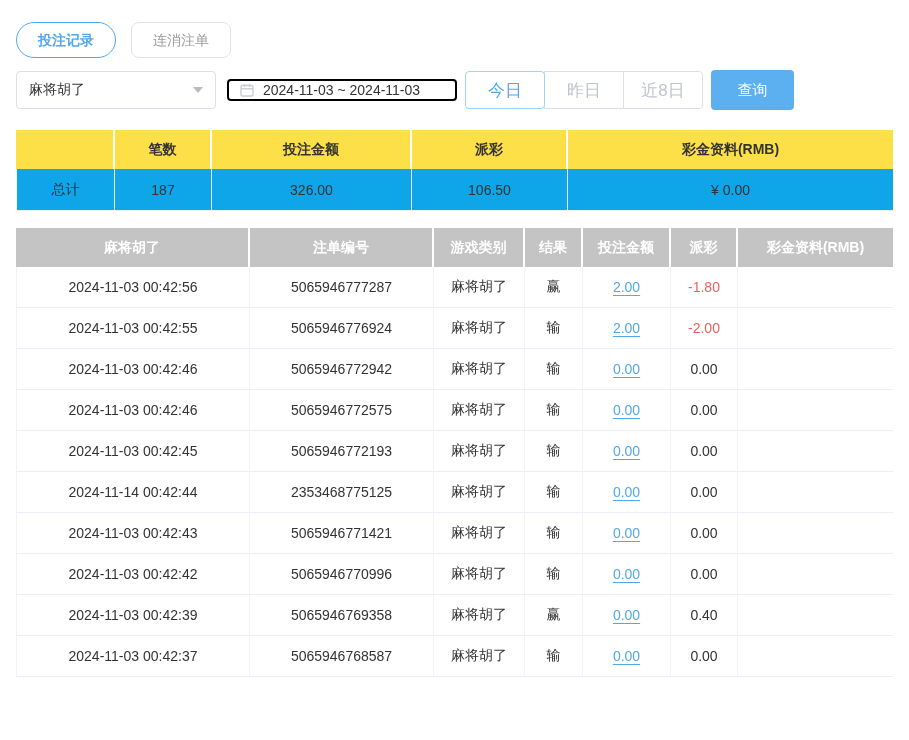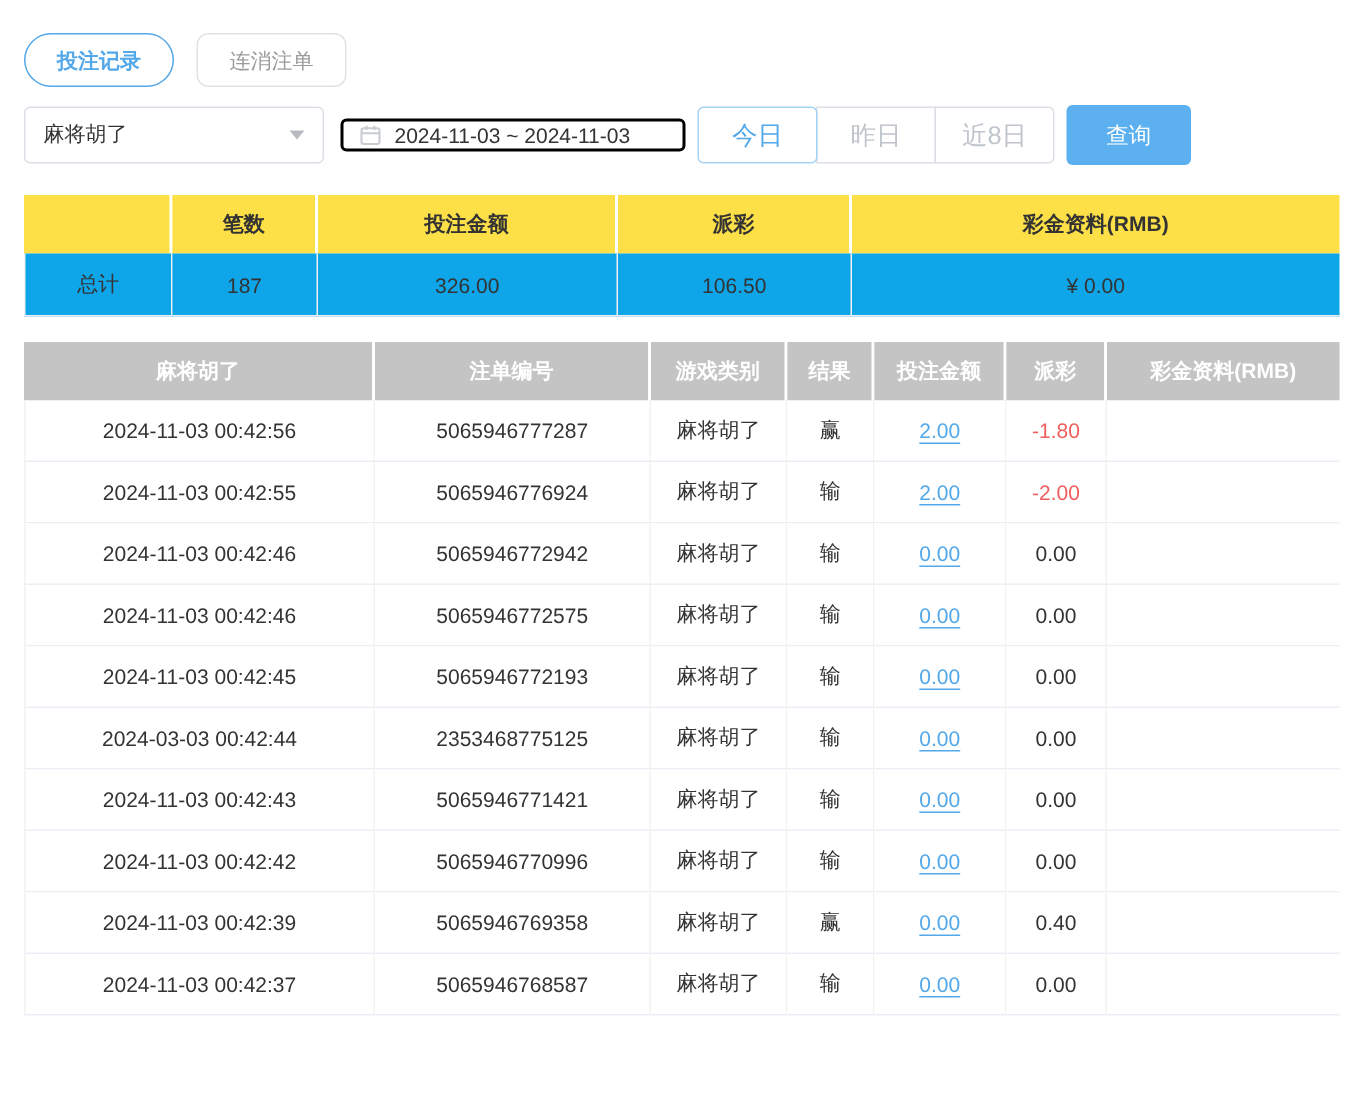--- a/index.html
+++ b/index.html
@@ -240,21 +240,21 @@
         <tr>
           <td>2024-11-03 00:42:45</td>
           <td>5065946772193</td>
           <td>麻将胡了</td>
           <td>输</td>
           <td><a class="amount-link">0.00</a></td>
           <td>0.00</td>
           <td></td>
         </tr>
         <tr>
-          <td>2024-03-03 00:42:44</td>
+          <td>2024-11-14 00:42:44</td>
           <td>2353468775125</td>
           <td>麻将胡了</td>
           <td>输</td>
           <td><a class="amount-link">0.00</a></td>
           <td>0.00</td>
           <td></td>
         </tr>
         <tr>
           <td>2024-11-03 00:42:43</td>
           <td>5065946771421</td>

